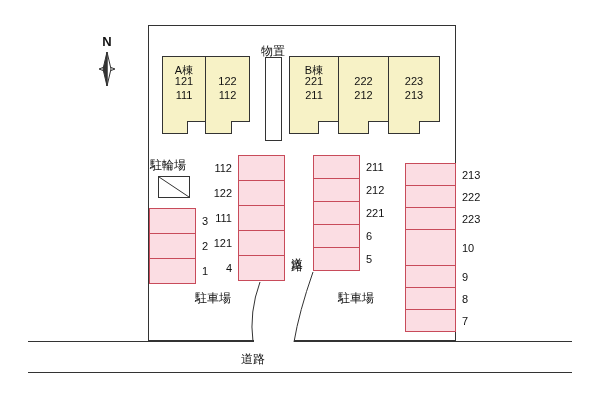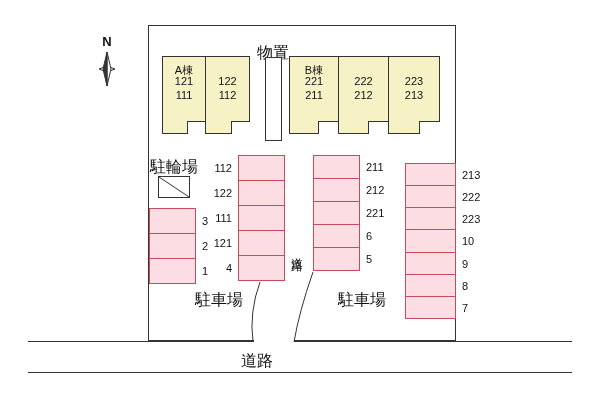--- a/index.html
+++ b/index.html
@@ -15,21 +15,21 @@
   .unum  { font-size:11px; line-height:14px; }
   .notch { position:absolute; right:-1px; bottom:-1px; background:#fff; border-left:1px solid #333; border-top:1px solid #333; }
 
   .pcol  { position:absolute; }
   .pcell { position:relative; background:#fbdde3; border:1px solid #c84b5a; }
   .pcell + .pcell { margin-top:-1px; }
   .plab  { position:absolute; top:50%; transform:translateY(-50%); font-size:11px; white-space:nowrap; color:#111; }
   .plab.r { left:calc(100% + 7px); }
   .plab.l { right:calc(100% + 7px); }
 
-  .lbl  { position:absolute; font-size:16px; white-space:nowrap; }
+  .lbl  { position:absolute; font-size:12px; white-space:nowrap; }
   .vlbl { position:absolute; font-size:12px; writing-mode:vertical-rl; letter-spacing:2px; }
   .hline { position:absolute; height:0; border-top:1px solid #333; }
   .wbox { position:absolute; background:#fff; border:1px solid #333; }
   .patch { position:absolute; background:#fff; }
   .nlab { font-size:13px; font-weight:bold; }
 </style>
 </head>
 <body>
 
 <div id="stage">
@@ -147,21 +147,21 @@
   <div class="pcol" style="left:405px; top:163px; width:51px;">
     <div class="pcell" style="height:23px;">
         <span class="plab r">213</span>
       </div>
     <div class="pcell" style="height:23px;">
         <span class="plab r">222</span>
       </div>
     <div class="pcell" style="height:23px;">
         <span class="plab r">223</span>
       </div>
-    <div class="pcell" style="height:24px;padding-left:28px;">
+    <div class="pcell" style="height:37px;padding-left:28px;">
         <span class="plab r">10</span>
       </div>
     <div class="pcell" style="height:23px;">
         <span class="plab r">9</span>
       </div>
     <div class="pcell" style="height:23px;">
         <span class="plab r">8</span>
       </div>
     <div class="pcell" style="height:23px;">
         <span class="plab r">7</span>

